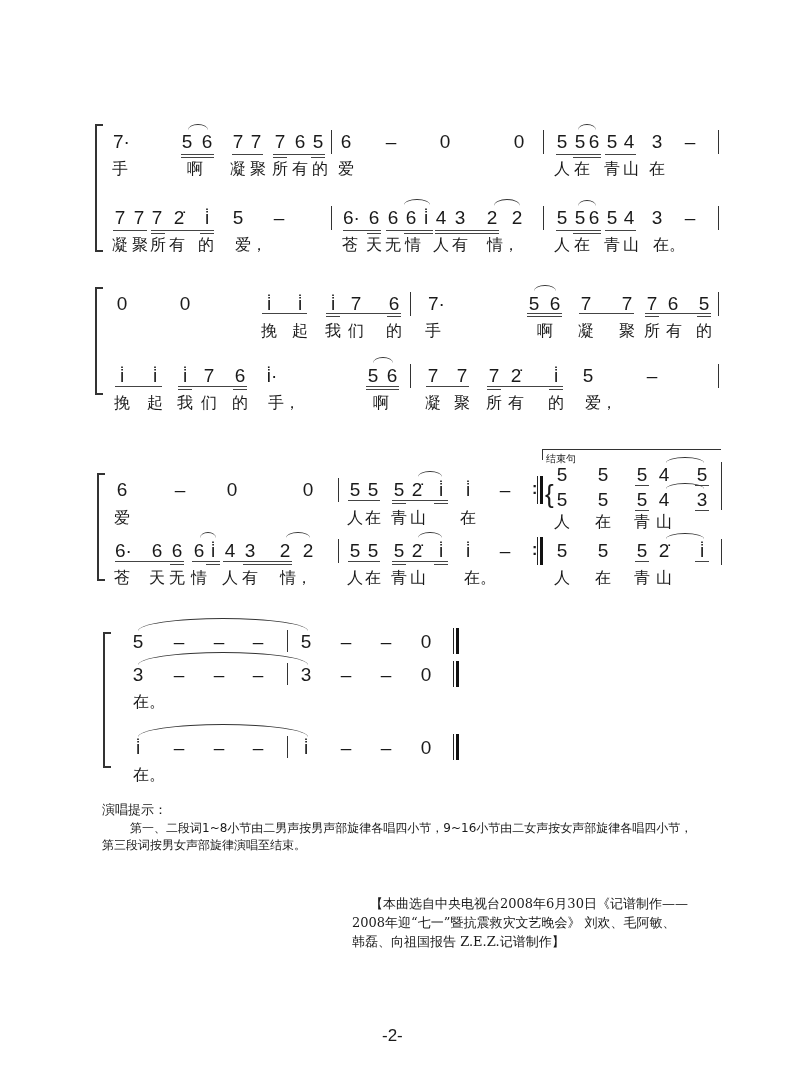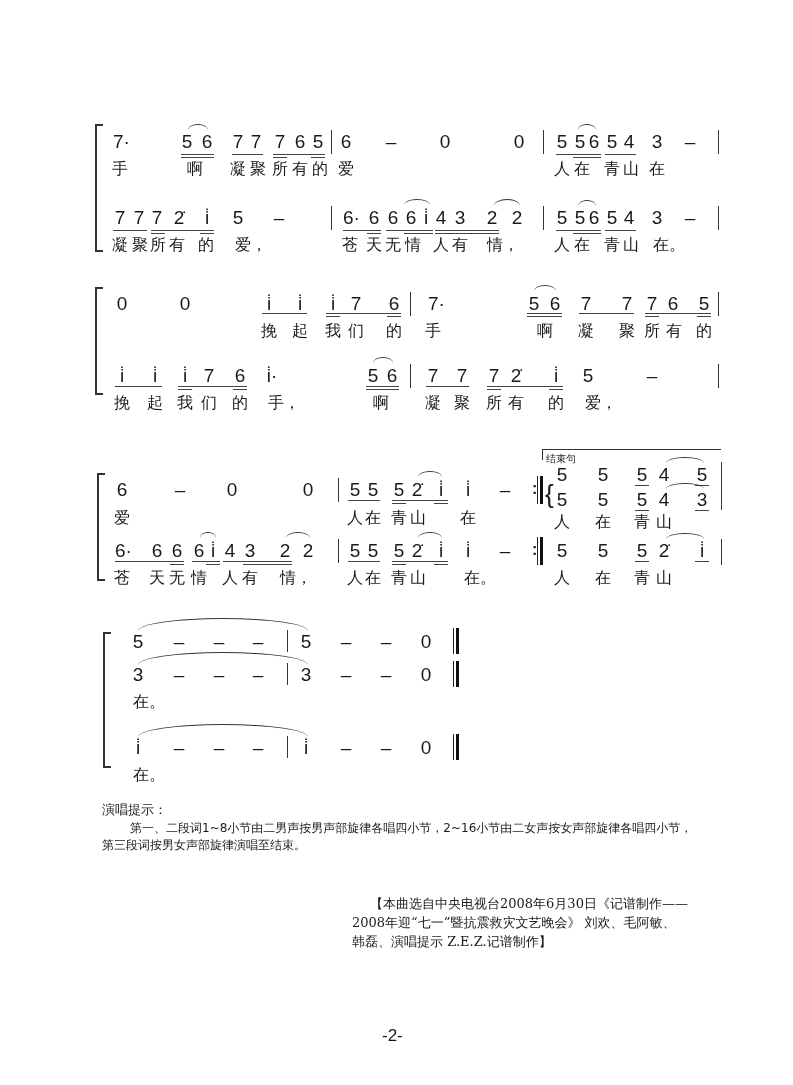--- a/index.html
+++ b/index.html
@@ -414,23 +414,23 @@
     <span class="n" style="left:346px;top:738px;">–</span>
     <span class="n" style="left:386px;top:738px;">–</span>
     <span class="n" style="left:426px;top:738px;">0</span>
     <div class="dbar" style="left:453px;top:734px;height:26px;"></div>
   </div>
   <span class="ly" style="left:142px;top:766px;width:36px;transform:translateX(-9px);text-align:left;">在。</span>
 </div>
 
 <div>
   <div class="hint" style="left:102px;top:801px;">演唱提示：</div>
-  <div class="hint" style="left:130px;top:820px;font-size:12px;">第一、二段词1~8小节由二男声按男声部旋律各唱四小节，2~16小节由二女声按女声部旋律各唱四小节，</div>
+  <div class="hint" style="left:130px;top:820px;font-size:12px;">第一、二段词1~8小节由二男声按男声部旋律各唱四小节，9~16小节由二女声按女声部旋律各唱四小节，</div>
   <div class="hint" style="left:102px;top:837px;font-size:12px;">第三段词按男女声部旋律演唱至结束。</div>
 </div>
 
 <div>
   <div class="credit" style="left:370px;top:894px;">【本曲选自中央电视台2008年6月30日《记谱制作——</div>
   <div class="credit" style="left:352px;top:913px;">2008年迎“七一”暨抗震救灾文艺晚会》 刘欢、毛阿敏、</div>
-  <div class="credit" style="left:352px;top:932px;">韩磊、演唱提示   Z.E.Z.记谱制作】</div>
+  <div class="credit" style="left:352px;top:932px;">韩磊、向祖国报告   Z.E.Z.记谱制作】</div>
 </div>
 
 <div class="pageno" style="left:382px;top:1026px;">-2-</div>
 
 </body></html>

